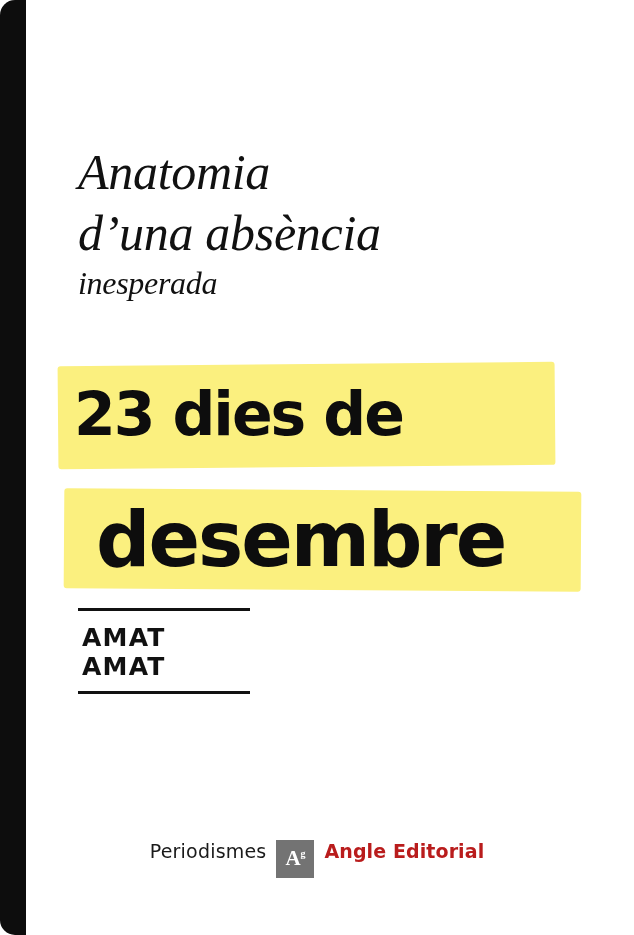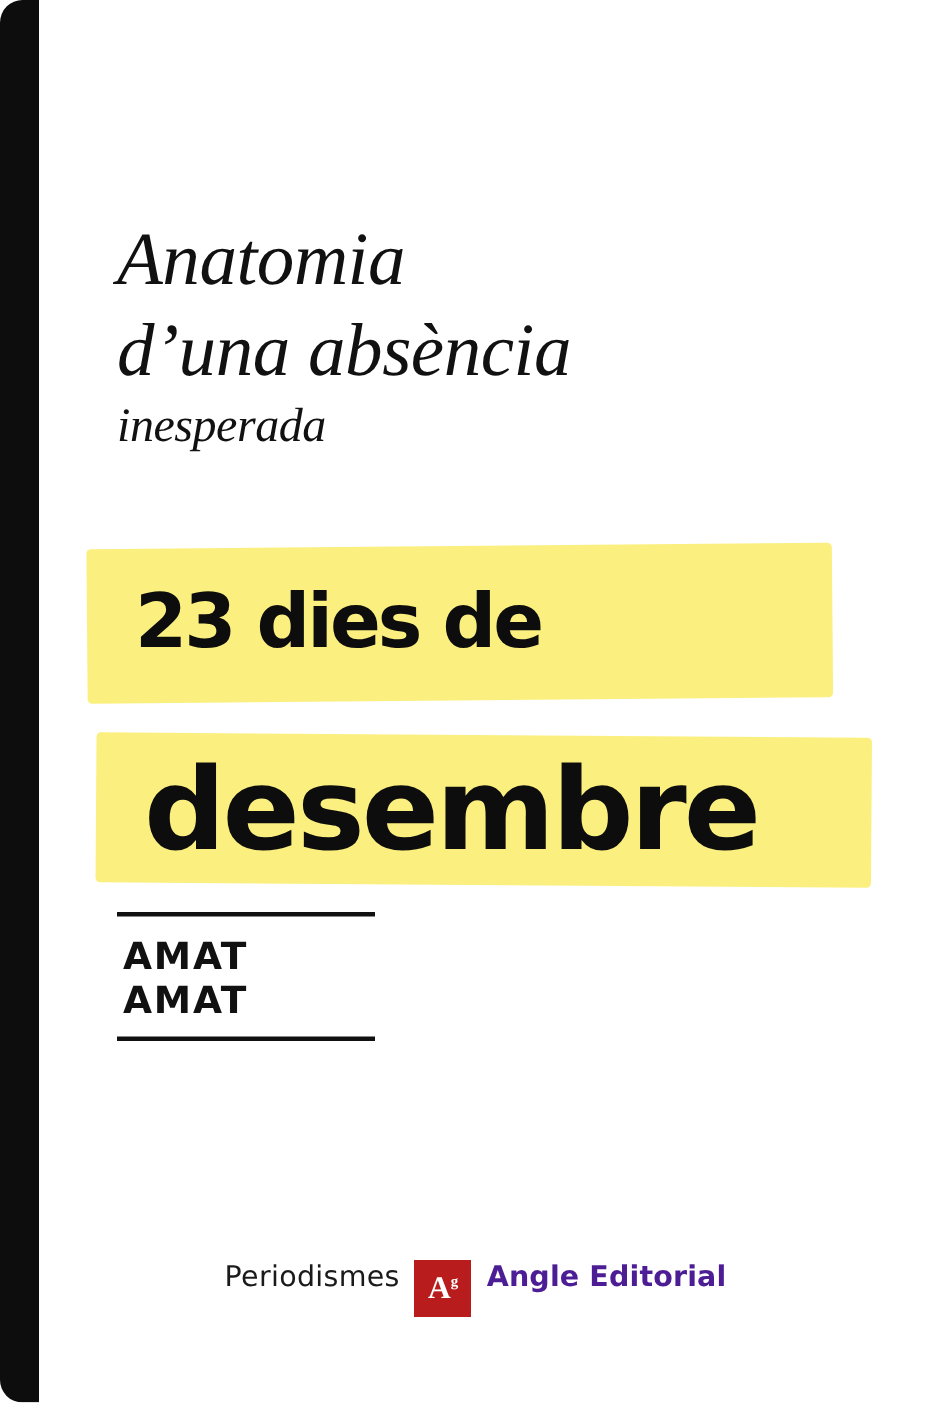--- a/index.html
+++ b/index.html
@@ -79,25 +79,25 @@
     width: 517px;
     height: 100px;
     transform: rotate(0.4deg);
   }
   .title-text {
     position: relative;
     z-index: 1;
     display: block;
     font-family: "DejaVu Sans", "Liberation Sans", sans-serif;
     font-weight: 700;
-    font-size: 50px;
+    font-size: 60px;
     line-height: 108px;
     color: #0d0d0d;
     letter-spacing: -2px;
-    padding-left: 32px;
+    padding-left: 16px;
   }
   .title-line.second .title-text {
     padding-left: 38px;
     font-size: 76px;
   }
 
   
   .author-block {
     position: absolute;
     left: 78px;
@@ -132,21 +132,21 @@
     font-family: "DejaVu Sans", "Liberation Sans", sans-serif;
     font-size: 19px;
     font-weight: 400;
     color: #1a1a1a;
     letter-spacing: 0.2px;
   }
   .logo-mark {
     position: relative;
     width: 38px;
     height: 38px;
-    background: #b91c1c;
+    background: #737373;
     display: flex;
     align-items: center;
     justify-content: center;
   }
   .logo-mark .glyph {
     color: #ffffff;
     font-family: "Liberation Serif", "DejaVu Serif", serif;
     font-size: 21px;
     font-weight: 700;
     line-height: 1;
@@ -154,21 +154,21 @@
     top: -1px;
   }
   .logo-mark .glyph sup {
     font-size: 10px;
     vertical-align: super;
   }
   .publisher {
     font-family: "DejaVu Sans", "Liberation Sans", sans-serif;
     font-size: 19px;
     font-weight: 700;
-    color: #4c1d95;
+    color: #b91c1c;
     letter-spacing: 0.1px;
   }
 </style>
 </head>
 <body>
 
 <div class="cover">
 
   <div class="spine"></div>
 

